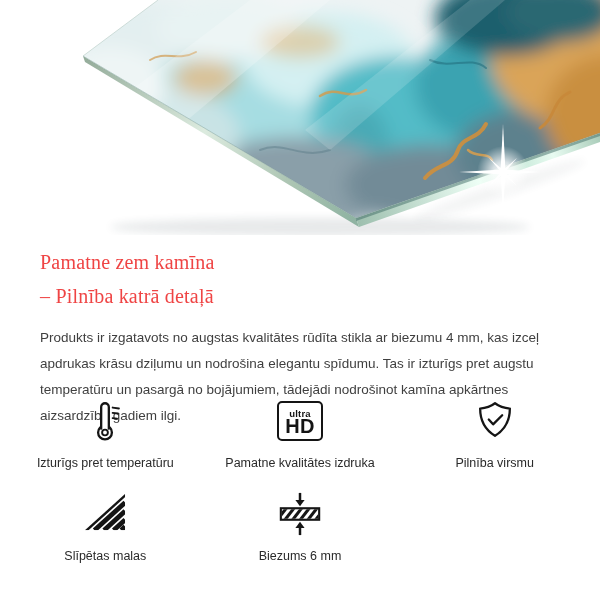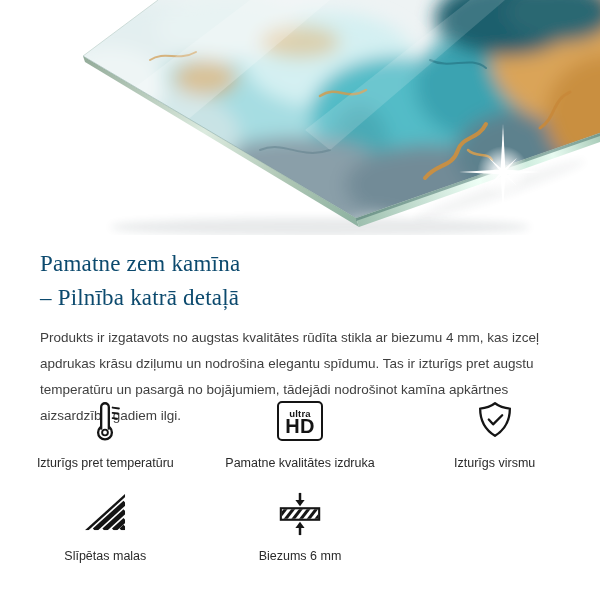--- a/index.html
+++ b/index.html
@@ -4,21 +4,21 @@
 <style>
   html,body{margin:0;padding:0;}
   body{
     width:600px;height:600px;background:#ffffff;position:relative;overflow:hidden;
     font-family:"Liberation Sans", sans-serif;color:#2a2a2a;
   }
   .hero{position:absolute;left:0;top:0;width:600px;height:235px;}
   .heading{
     position:absolute;left:40px;top:232px;width:520px;
     font-family:"Liberation Serif", serif;
-    font-size:23px;line-height:34px;color:#0c4a6e;font-weight:400;
+    font-size:20px;line-height:34px;color:#ef4444;font-weight:400;
     letter-spacing:.2px;
   }
   .paragraph{
     position:absolute;left:40px;top:311px;width:532px;
     font-size:13.5px;line-height:26px;color:#3f3f3f;
   }
   .features{
     position:absolute;left:8px;top:394px;width:584px;
     display:grid;grid-template-columns:repeat(3,1fr);row-gap:16px;
   }
@@ -164,21 +164,21 @@
     <div class="feature-label">Pamatne kvalitātes izdruka</div>
   </div>
 
   <div class="feature">
     <div class="icon-box">
       <svg width="46" height="46" viewBox="-24 -24 48 48">
         <path class="stroke" stroke-width="2.4" stroke-linejoin="round" d="M0,-18.5 C4,-15.5 10,-13.5 15.5,-13 C15.5,-3 11.5,8.5 0,15.5 C-11.5,8.5 -15.5,-3 -15.5,-13 C-10,-13.5 -4,-15.5 0,-18.5 Z"></path>
         <path class="stroke" stroke-width="2.4" stroke-linecap="round" stroke-linejoin="round" d="M-6.5,-1.5 L-2,3.5 L7.5,-6"></path>
       </svg>
     </div>
-    <div class="feature-label">Izturīgs virsmu</div>
+    <div class="feature-label">Pilnība virsmu</div>
   </div>
 
 
   <div class="feature">
     <div class="icon-box">
       <svg width="46" height="46" viewBox="-24 -24 48 48">
         <defs>
             <clipPath id="triClip">
               <polygon points="-21,17 21,17 21,-21"></polygon>
             </clipPath>

